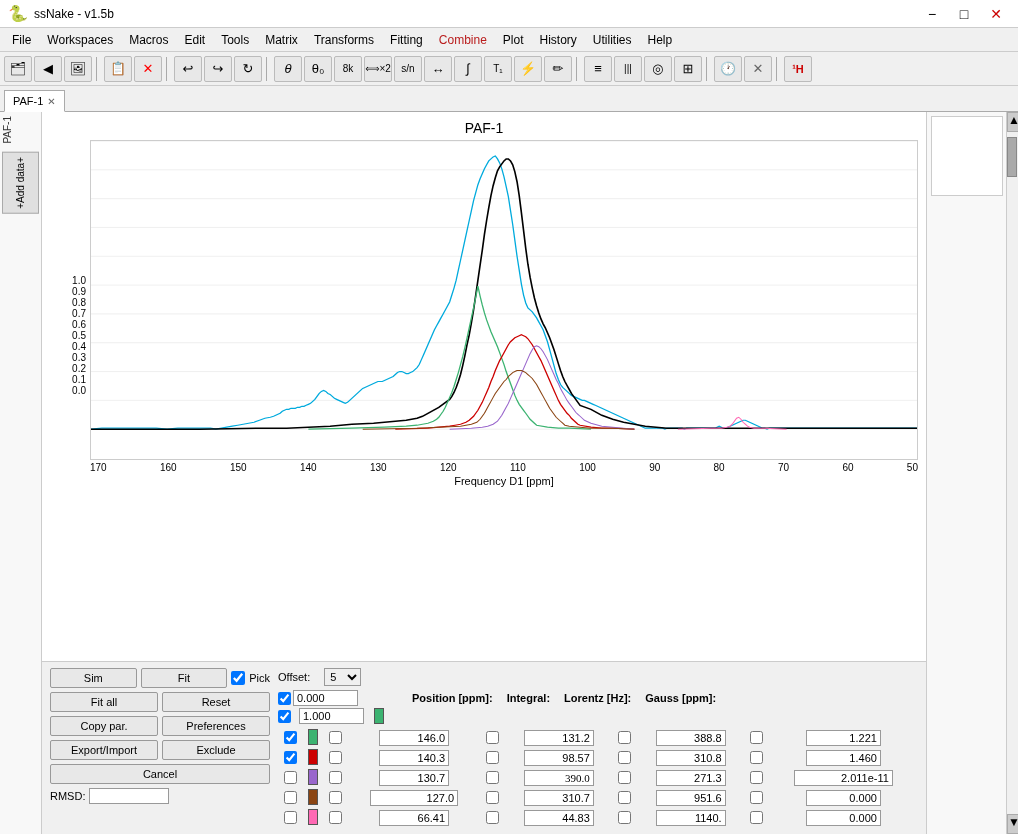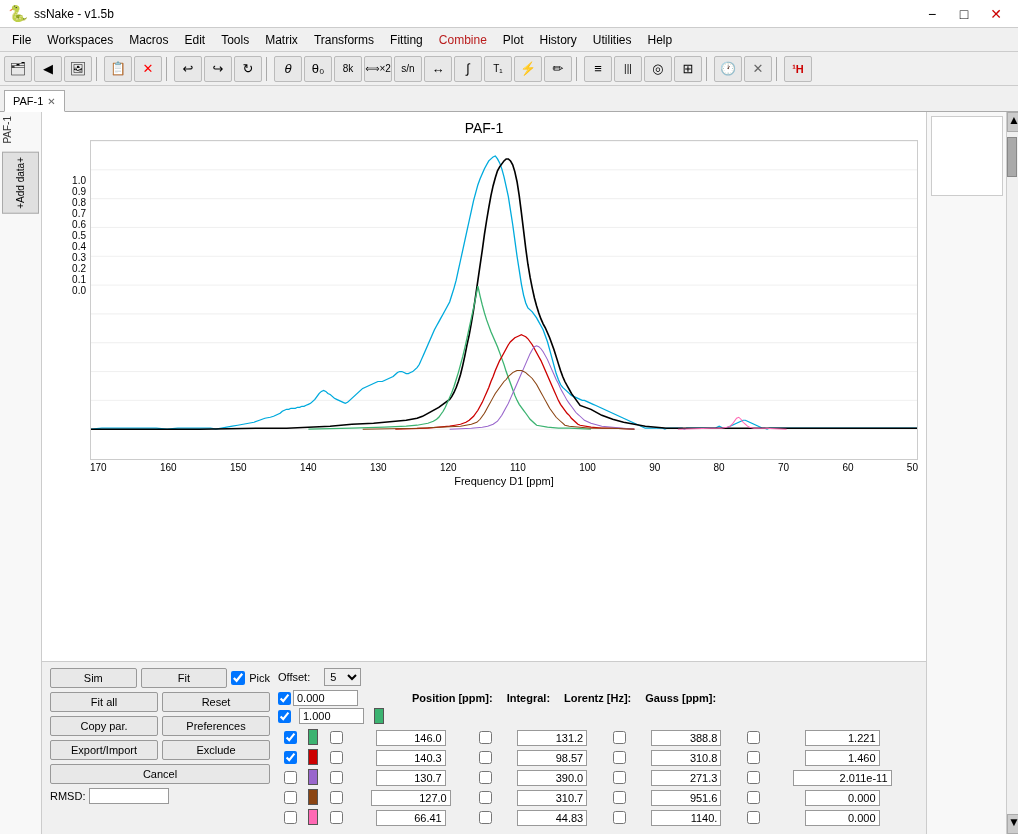--- a/index.html
+++ b/index.html
@@ -155,21 +155,21 @@
 
   <div style="flex:1; display:flex; flex-direction:column; overflow:hidden;">
 
     <div id="plot-container">
       <div id="plot-title">PAF-1</div>
 
       <div style="display:flex; width:100%; height:390px;">
 
         <div style="display:flex; align-items:center; justify-content:flex-end; width:40px; flex-shrink:0;">
 
-          <div style="display:flex; flex-direction:column; justify-content:flex-start; height:320px; align-items:flex-end; padding-right:4px; font-size:10px;">
+          <div style="display:flex; flex-direction:column; justify-content:center; height:320px; align-items:flex-end; padding-right:4px; font-size:10px;">
             <span>1.0</span>
             <span>0.9</span>
             <span>0.8</span>
             <span>0.7</span>
             <span>0.6</span>
             <span>0.5</span>
             <span>0.4</span>
             <span>0.3</span>
             <span>0.2</span>
             <span>0.1</span>
@@ -404,31 +404,31 @@
       <td><input type="text" value="310.8" style="width: 70px; padding: 1px 3px; font-size: 11px; border: 1px solid rgb(153, 153, 153); text-align: right;"></td>
       <td><input type="checkbox" style=""></td>
       <td><input type="text" value="1.460" style="width: 75px; padding: 1px 3px; font-size: 11px; border: 1px solid rgb(153, 153, 153); text-align: right;"></td>
     </tr>
                   <tr>
       <td><input type="checkbox" style=""></td>
       <td><span style="display:inline-block;width:10px;height:16px;background:#9966cc;border:1px solid #555;"></span></td>
       <td><input type="checkbox" style=""></td>
       <td><input type="text" value="130.7" style="width: 70px; padding: 1px 3px; font-size: 11px; border: 1px solid rgb(153, 153, 153); text-align: right;"></td>
       <td><input type="checkbox" style=""></td>
-      <td><input type="text" value="390.0" style="width: 70px; padding: 1px 3px; font-size: 11px; border: 1px solid rgb(153, 153, 153); text-align: right;"></td>
+      <td><input type="text" value="390.0" style="width: 70px; padding: 1px 3px; font-size: 11px; border: 1px solid rgb(153, 153, 153); text-align: right; font-family: Liberation Serif, serif;"></td>
       <td><input type="checkbox" style=""></td>
       <td><input type="text" value="271.3" style="width: 70px; padding: 1px 3px; font-size: 11px; border: 1px solid rgb(153, 153, 153); text-align: right;"></td>
       <td><input type="checkbox" style=""></td>
       <td><input type="text" value="2.011e-11" style="width: 99px; padding: 1px 3px; font-size: 11px; border: 1px solid rgb(153, 153, 153); text-align: right;"></td>
     </tr>
                   <tr>
       <td><input type="checkbox" style=""></td>
       <td><span style="display:inline-block;width:10px;height:16px;background:#8B4513;border:1px solid #555;"></span></td>
       <td><input type="checkbox" style=""></td>
-      <td><input type="text" value="127.0" style="width: 80px; padding: 1px 3px; font-size: 11px; border: 1px solid rgb(153, 153, 153); text-align: right;"></td>
+      <td><input type="text" value="127.0" style="width: 88px; padding: 1px 3px; font-size: 11px; border: 1px solid rgb(153, 153, 153); text-align: right;"></td>
       <td><input type="checkbox" style=""></td>
       <td><input type="text" value="310.7" style="width: 70px; padding: 1px 3px; font-size: 11px; border: 1px solid rgb(153, 153, 153); text-align: right;"></td>
       <td><input type="checkbox" style=""></td>
       <td><input type="text" value="951.6" style="width: 70px; padding: 1px 3px; font-size: 11px; border: 1px solid rgb(153, 153, 153); text-align: right;"></td>
       <td><input type="checkbox" style=""></td>
       <td><input type="text" value="0.000" style="width: 75px; padding: 1px 3px; font-size: 11px; border: 1px solid rgb(153, 153, 153); text-align: right;"></td>
     </tr>
                   <tr>
       <td><input type="checkbox" style=""></td>
       <td><span style="display:inline-block;width:10px;height:16px;background:#ff69b4;border:1px solid #555;"></span></td>

